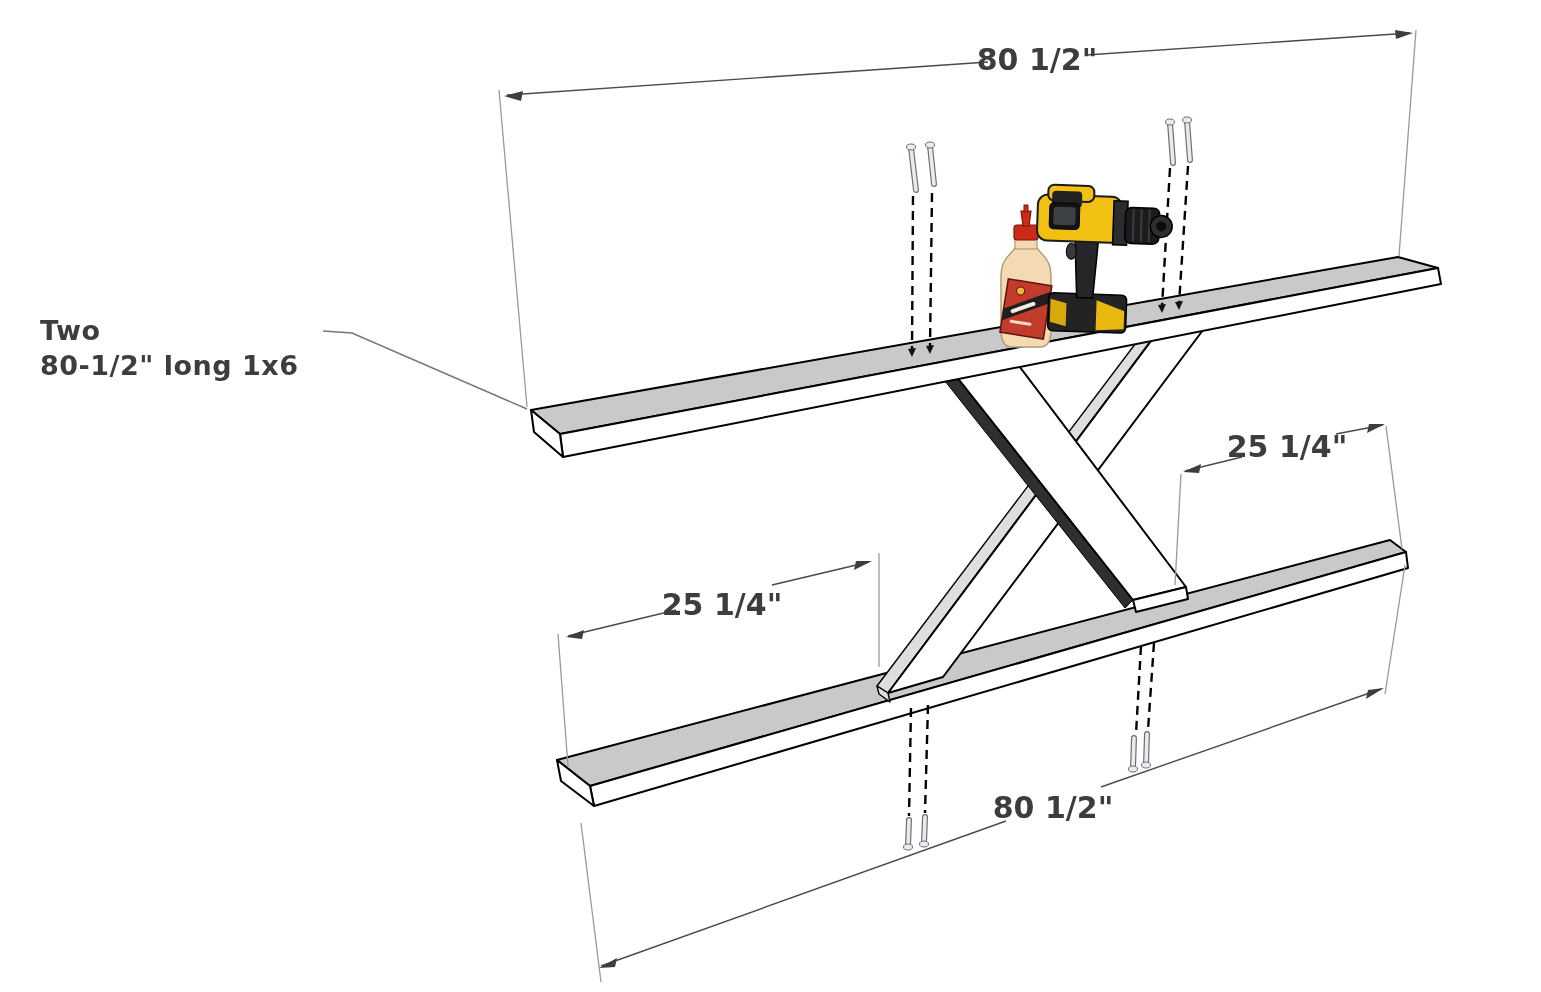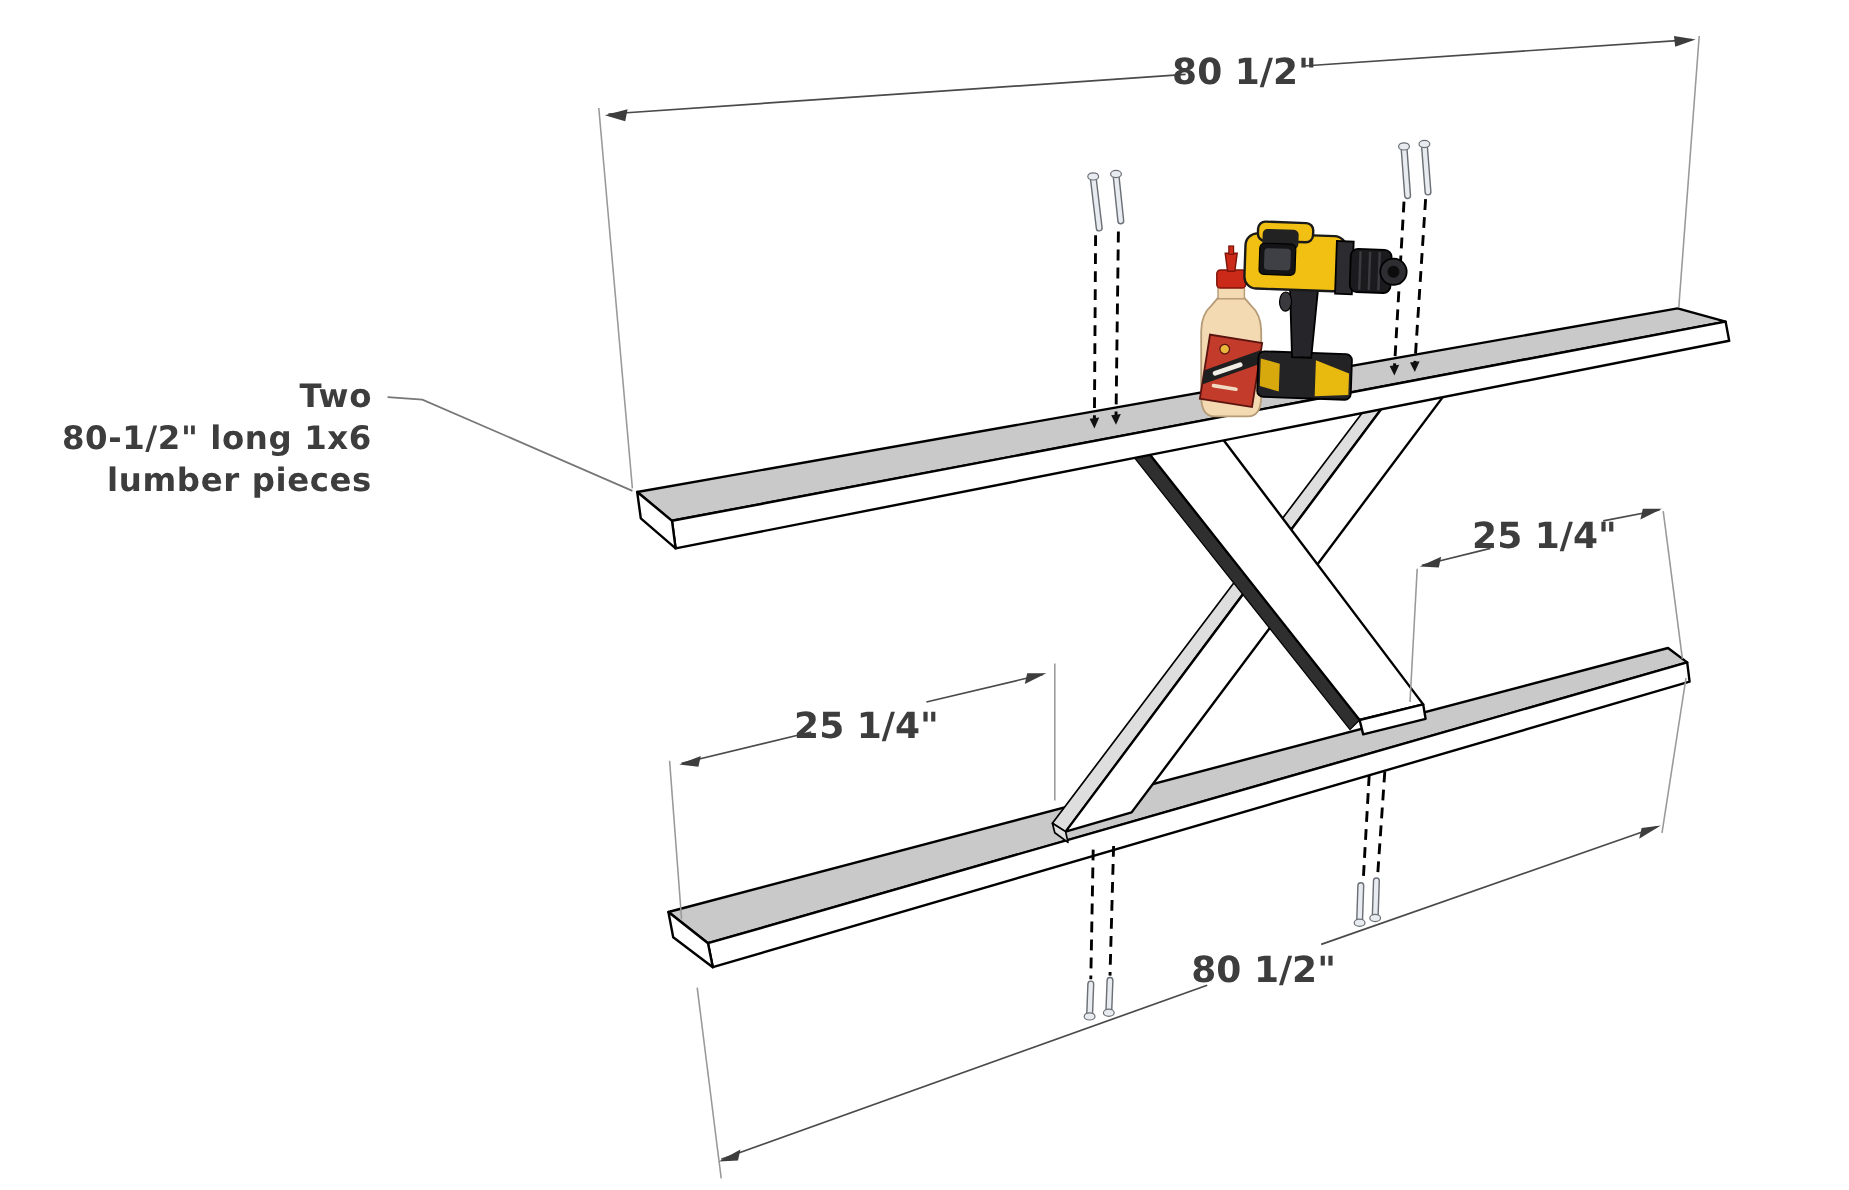--- a/index.html
+++ b/index.html
@@ -3,21 +3,21 @@
 <meta charset="utf-8">
 <style>
   html,body{margin:0;padding:0;background:#fff;}
   .stage{
     position:relative;width:1541px;height:992px;background:#ffffff;
     overflow:hidden;font-family:"DejaVu Sans","Liberation Sans",sans-serif;
   }
   .stage svg{position:absolute;left:0;top:0;}
   .callout{
     position:absolute;left:40px;top:313px;width:270px;
-    text-align:right;font-weight:bold;font-size:27px;line-height:35px;
+    text-align:left;font-weight:bold;font-size:27px;line-height:35px;
     color:#3d3d3d;letter-spacing:0.5px;
   }
   .dim-text{
     font-family:"DejaVu Sans","Liberation Sans",sans-serif;
     font-weight:bold;font-size:30px;fill:#3d3d3d;
   }
   .board-top{fill:#c9c9c9;stroke:#000;stroke-width:2;stroke-linejoin:round;}
   .board-face{fill:#ffffff;stroke:#000;stroke-width:2;stroke-linejoin:round;}
   .leg-face{fill:#ffffff;stroke:#000;stroke-width:2;stroke-linejoin:round;}
   .leg-edge-light{fill:#dedede;stroke:#000;stroke-width:1.4;stroke-linejoin:round;}
@@ -201,16 +201,15 @@
       <line x1="1140" y1="208" x2="1140" y2="240" stroke="#3c3c40" stroke-width="2"></line>
       <line x1="1148" y1="208" x2="1148" y2="240" stroke="#3c3c40" stroke-width="2"></line>
       <circle cx="1160" cy="224" r="11" fill="#2e2e32" stroke="#000" stroke-width="1.5"></circle>
       <circle cx="1160" cy="224" r="5" fill="#0c0c0c"></circle>
     </g>
   </svg>
 
   <div class="callout">
     <div>Two</div>
     <div>80-1/2" long 1x6</div>
-    <div>lumber pieces</div>
   </div>
 
 </div>
 
 </body></html>

